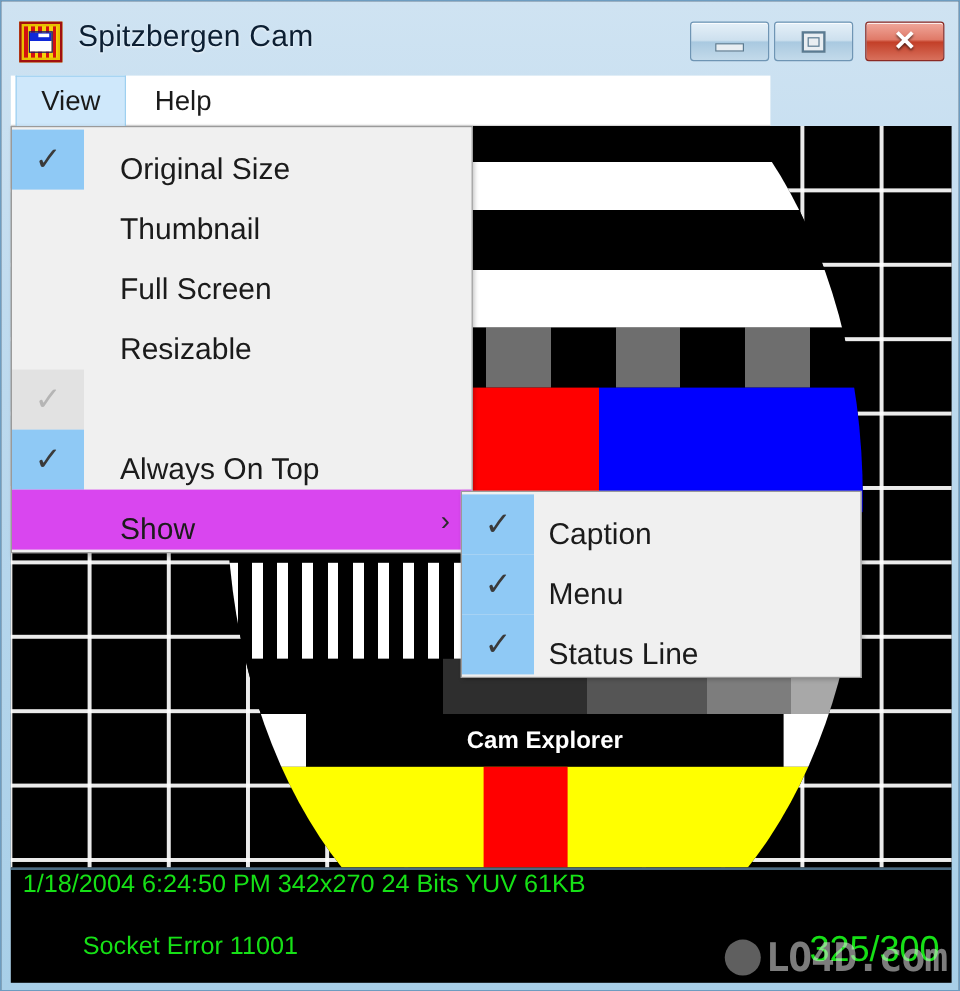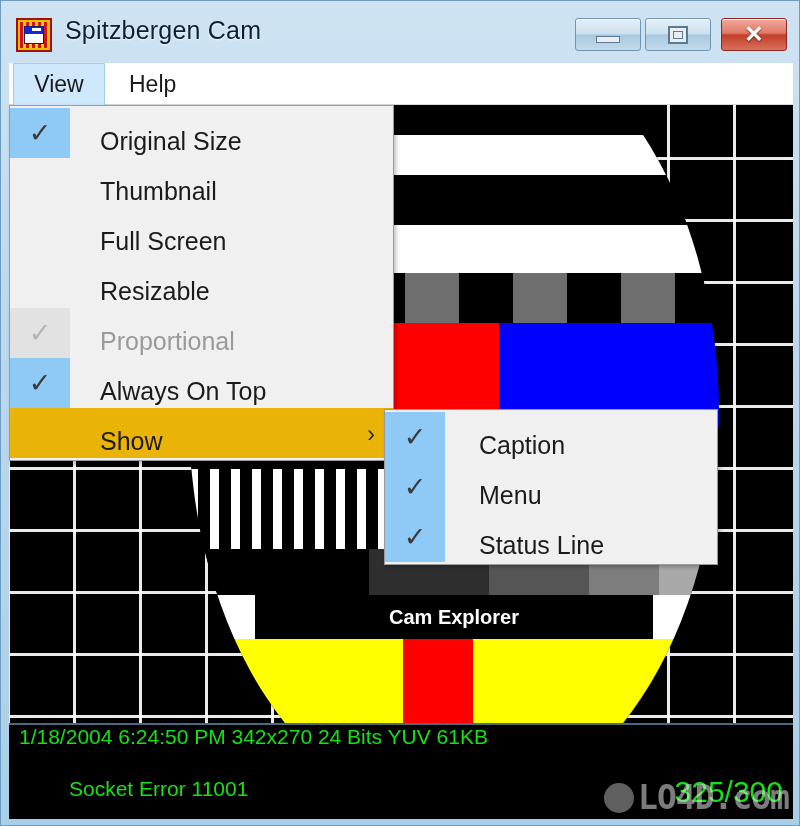--- a/index.html
+++ b/index.html
@@ -78,21 +78,21 @@
   }
   .gl-close {
     position:absolute; left:0; top:0; width:100%; height:100%;
     color:#fff; font-size:23px; font-weight:bold; line-height:31px; text-align:center;
     text-shadow:0 1px 2px rgba(0,0,0,.55);
     font-family:"Liberation Sans", sans-serif;
   }
 
   
   #menubar {
-    position:absolute; left:8px; top:62px; width:784px; height:42px;
+    position:absolute; left:8px; top:62px; width:633px; height:42px;
     background:#ffffff; border-bottom:1px solid #d8d8d8;
   }
   .menu-top {
     position:absolute; top:0; height:42px;
     font-size:23px; color:#1a1a1a;
     display:flex; align-items:center; justify-content:center;
     padding:0 16px;
   }
   #menu-view {
     left:4px; width:92px;
@@ -192,35 +192,35 @@
   }
   .mi .chk {
     width:60px; height:50px; flex:0 0 60px;
     display:flex; align-items:center; justify-content:center;
     font-size:27px; color:#3a3a3a;
   }
   .mi .chk.on { background:#8fc9f5; }
   .mi .label { padding-left:30px;margin-top:16px; }
   .mi.disabled { color:#9a9a9a; }
   .mi.disabled .chk { color:#b5b5b5; background:#e2e2e2; }
-  .mi.hl { background:#eab308; }
+  .mi.hl { background:#d946ef; }
   .mi .arrow {
     position:absolute; right:18px; top:50%; margin-top:-12px;
     font-size:23px; color:#2b2b2b;
   }
 
   
   #submenu {
     position:absolute; left:383px; top:408px; width:334px;
     background:#f0f0f0; border:1px solid #9a9a9a;
     box-shadow:2px 2px 4px rgba(0,0,0,.25);
     padding:2px 0;
     z-index:60;
   }
-  #submenu .mi .label { padding-left:34px; }
+  #submenu .mi .label { padding-left:12px; }
 </style>
 </head>
 <body>
 
 <div id="window">
 
   <div id="titlebar">
     <div id="app-icon">
       <div class="inner">
         <div class="screen"></div>
@@ -293,21 +293,20 @@
     <div class="mi">
       <span class="chk"></span>
       <span class="label">Full Screen</span>
     </div>
     <div class="mi">
       <span class="chk"></span>
       <span class="label">Resizable</span>
     </div>
     <div class="mi disabled">
       <span class="chk">✓</span>
-      <span class="label">Proportional</span>
     </div>
     <div class="mi">
       <span class="chk on">✓</span>
       <span class="label">Always On Top</span>
     </div>
     <div class="mi hl">
       <span class="chk"></span>
       <span class="label">Show</span>
       <span class="arrow">›</span>
     </div>

